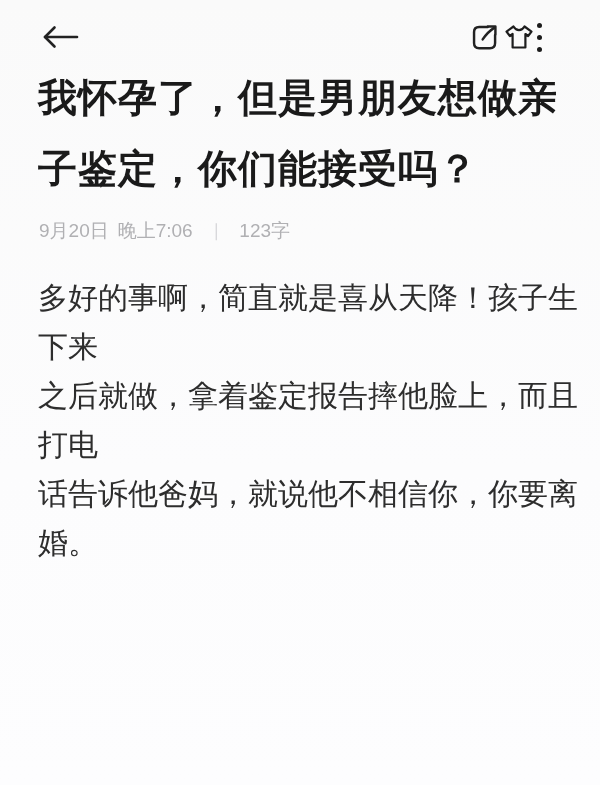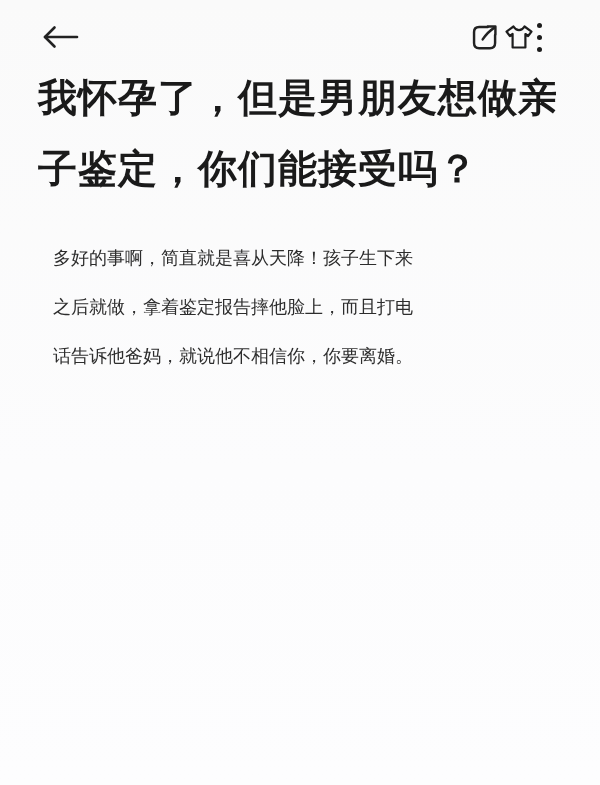--- a/index.html
+++ b/index.html
@@ -76,22 +76,22 @@
     display: flex;
     align-items: center;
   }
   .post-meta .m-time { margin-left: 9px; }
   .post-meta .m-sep  { margin: 0 15px; color: #cfcfd2; font-size: 17px; }
   
   .post-body {
     margin: 30px 18px 0 38px;
   }
   .post-body p {
-    margin: 15px;
-    font-size: 18px;
+    margin: 0;
+    font-size: 30px;
     line-height: 49px;
     letter-spacing: 0px;
     color: #2d2d2d;
     white-space: pre-line;
   }
   svg { display: block; }
 </style>
 </head>
 <body>
 
@@ -132,20 +132,26 @@
             <span class="dot"></span>
             <span class="dot"></span>
         </span>
       </button>
     </div>
   </header>
 
   <h1 class="post-title">我怀孕了，但是男朋友想做亲
 子鉴定，你们能接受吗？</h1>
 
+  <div class="post-meta">
+    <span class="m-date">9月20日</span>
+    <span class="m-time">晚上7:06</span>
+    <span class="m-sep">｜</span>
+    <span class="m-count">123字</span>
+  </div>
 
   <article class="post-body">
     <p>多好的事啊，简直就是喜从天降！孩子生下来
 之后就做，拿着鉴定报告摔他脸上，而且打电
 话告诉他爸妈，就说他不相信你，你要离婚。</p>
   </article>
 
 </div>
 
 </body></html>

